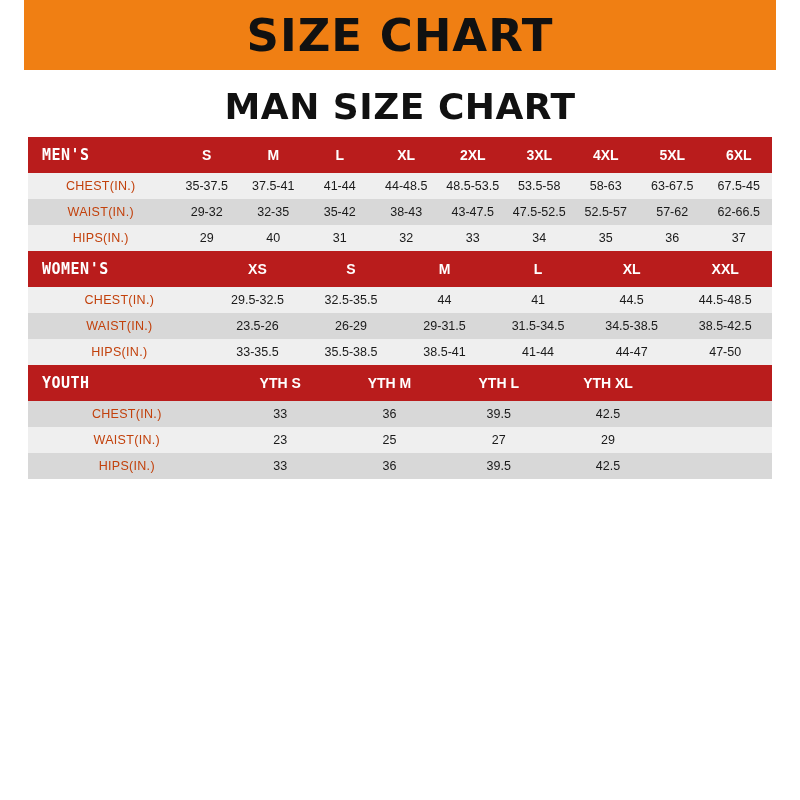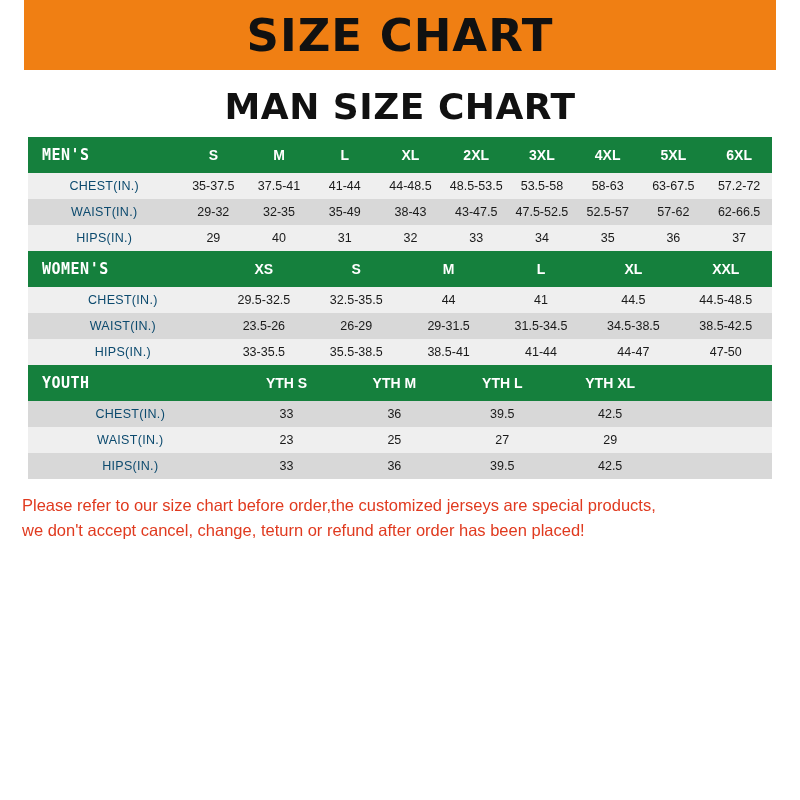--- a/index.html
+++ b/index.html
@@ -69,37 +69,37 @@
   table.chart th,
   table.chart td {
     text-align: center;
     font-size: 12.5px;
     color: #1a1a1a;
     padding: 6px 1px;
     font-family: "Liberation Sans", sans-serif;
     white-space: nowrap;
   }
   table.chart thead th {
-    background: #15803d;
+    background: #b91c1c;
     color: #ffffff;
     font-size: 14px;
-    padding: 9px 12px;
+    padding: 9px 5px;
     font-weight: bold;
   }
   table.chart thead th.rowhead {
     text-align: left;
     padding-left: 14px;
     font-family: "DejaVu Sans Mono", monospace;
     font-size: 15px;
     letter-spacing: 0.5px;
   }
   table.chart tbody td.rowhead {
     text-align: center;
     font-size: 12.5px;
-    color: #0c4a6e;
+    color: #c2410c;
     letter-spacing: 0.3px;
     margin-left: 41px;
   }
   tr.light td { background: #efefef; }
   tr.dark td  { background: #d8d8d8; }
 
   
   .note {
     padding: 14px 22px 0 22px;
     color: #e03a1f;
@@ -141,27 +141,27 @@
         <tr class="light">
           <td class="rowhead">CHEST(IN.)</td>
           <td>35-37.5</td>
           <td>37.5-41</td>
           <td>41-44</td>
           <td>44-48.5</td>
           <td>48.5-53.5</td>
           <td>53.5-58</td>
           <td>58-63</td>
           <td>63-67.5</td>
-          <td>57.2-72</td>
+          <td>67.5-45</td>
         </tr>
         <tr class="dark">
           <td class="rowhead">WAIST(IN.)</td>
           <td>29-32</td>
           <td>32-35</td>
-          <td>35-49</td>
+          <td>35-42</td>
           <td>38-43</td>
           <td>43-47.5</td>
           <td>47.5-52.5</td>
           <td>52.5-57</td>
           <td>57-62</td>
           <td>62-66.5</td>
         </tr>
         <tr class="light">
           <td class="rowhead">HIPS(IN.)</td>
           <td>29</td>
@@ -257,18 +257,14 @@
           <td>33</td>
           <td>36</td>
           <td>39.5</td>
           <td>42.5</td>
           <td></td>
         </tr>
       </tbody>
     </table>
   </div>
 
-  <div class="note">
-    <span class="note-line">Please refer to our size chart before order,the customized jerseys are special products,</span>
-    <span class="note-line">we don't accept cancel, change, teturn or refund after order has been placed!</span>
-  </div>
 
 </div>
 
 </body></html>

